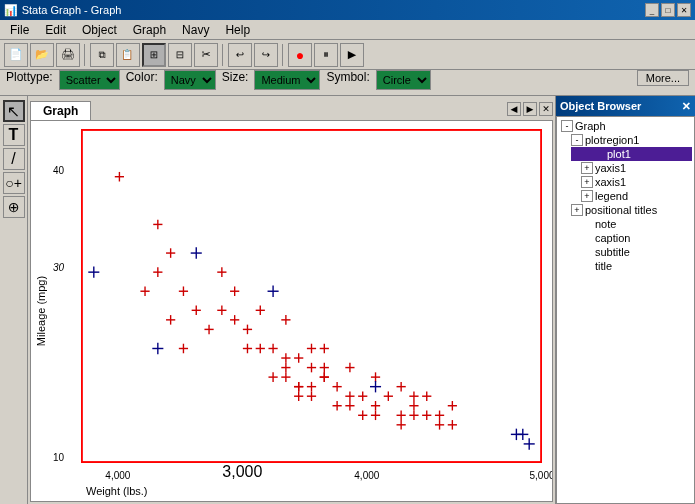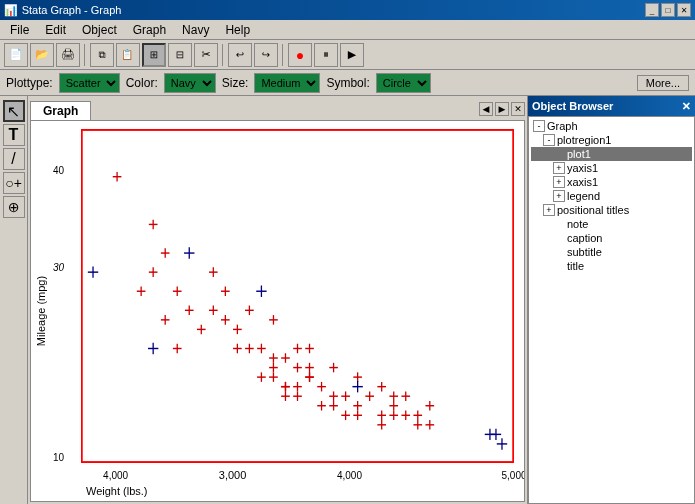--- a/index.html
+++ b/index.html
@@ -52,21 +52,21 @@
       display: flex; align-items: center; justify-content: center;
       cursor: pointer; font-size: 11px;
     }
     .toolbar-separator { width: 2px; height: 22px; border-left: 1px solid #888; margin: 0 2px; }
 
     
     .plottype-bar {
       background: #d4d0c8;
       height: 26px;
       display: flex;
-      align-items: center;
+      align-items: flex-start;
       padding: 0 6px;
       gap: 6px;
       border-bottom: 1px solid #888;
       font-size: 12px;
     }
     .plottype-select {
       height: 20px;
       border: 1px solid #888;
       background: #15803d;
       font-size: 11px;
@@ -140,21 +140,21 @@
       flex: 1;
       background: white;
       border: 1px solid #888;
       margin: 0 2px 2px 2px;
       position: relative;
       overflow: hidden;
     }
 
     
     .object-browser {
-      width: 168px;
+      width: 140px;
       background: #d4d0c8;
       border-left: 1px solid #888;
       display: flex;
       flex-direction: column;
     }
     .ob-title-bar {
       background: linear-gradient(to right, #003c7d, #1064b0);
       color: white;
       height: 20px;
       display: flex;
@@ -173,21 +173,21 @@
       padding: 2px;
     }
     .ob-item {
       display: flex;
       align-items: center;
       padding: 1px 2px;
       cursor: pointer;
       font-size: 11px;
       white-space: nowrap;
     }
-    .ob-item.selected { background: #737373; color: white; }
+    .ob-item.selected { background: #4c1d95; color: white; margin-left: 12px; }
     .ob-expand { width: 12px; display: inline-block; text-align: center; font-size: 9px; border: 1px solid #888; margin-right: 2px; background: white; color: black; }
   </style>
 </head>
 <body>
 
 <div class="title-bar">
   <div class="title-bar-left">
     <span>📊</span>
     <span>Stata Graph - Graph</span>
   </div>
@@ -274,21 +274,21 @@
       <div style="position:absolute; bottom:4px; left:55px; right:10px; text-align:left; font-size:11px;">Weight (lbs.)</div>
 
       <div style="position:absolute; top:8px; left:50px; right:10px; bottom:38px;">
 
         <div style="position:absolute; left:-28px; bottom:0%; font-size:10px;">10</div>
         <div style="position:absolute; left:-28px; bottom:33%; font-size:10px;margin-left:36px;">20</div>
         <div style="position:absolute; left:-28px; bottom:57%; font-size:10px;font-style:italic;">30</div>
         <div style="position:absolute; left:-28px; bottom:86%; font-size:10px;">40</div>
 
         <div style="position:absolute; bottom:-18px; left:8%; font-size:10px; transform:translateX(-50%);">4,000</div>
-        <div style="position:absolute; bottom:-18px; left:35%; font-size:11px; transform:translateX(-50%);">3,000</div>
+        <div style="position:absolute; bottom:-18px; left:35%; font-size:16px; transform:translateX(-50%);">3,000</div>
         <div style="position:absolute; bottom:-18px; left:62%; font-size:10px; transform:translateX(-50%);">4,000</div>
         <div style="position:absolute; bottom:-18px; left:100%; font-size:10px; transform:translateX(-50%);">5,000</div>
 
         <svg id="chart-svg" style="position:absolute;inset:0;width:100%;height:100%;" viewBox="0 0 500 350" preserveAspectRatio="none">
 
           <rect x="0" y="0" width="100%" height="100%" fill="white" stroke="red" stroke-width="2"></rect>
 
         <rect x="1" y="1" width="498" height="348" fill="white" stroke="red" stroke-width="2"></rect>
             <g>
               <line x1="36.666666666666664" y1="50" x2="46.666666666666664" y2="50" stroke="#cc0000" stroke-width="1.5"></line>

